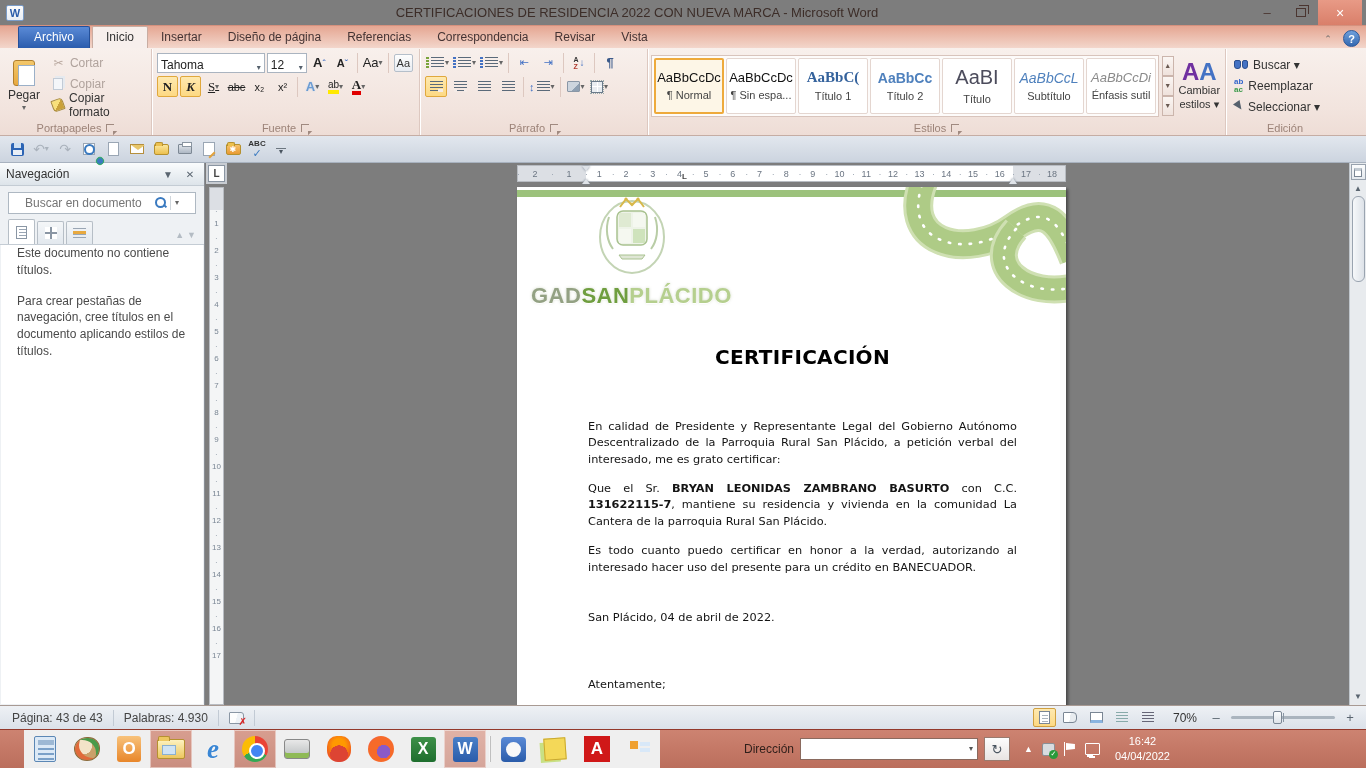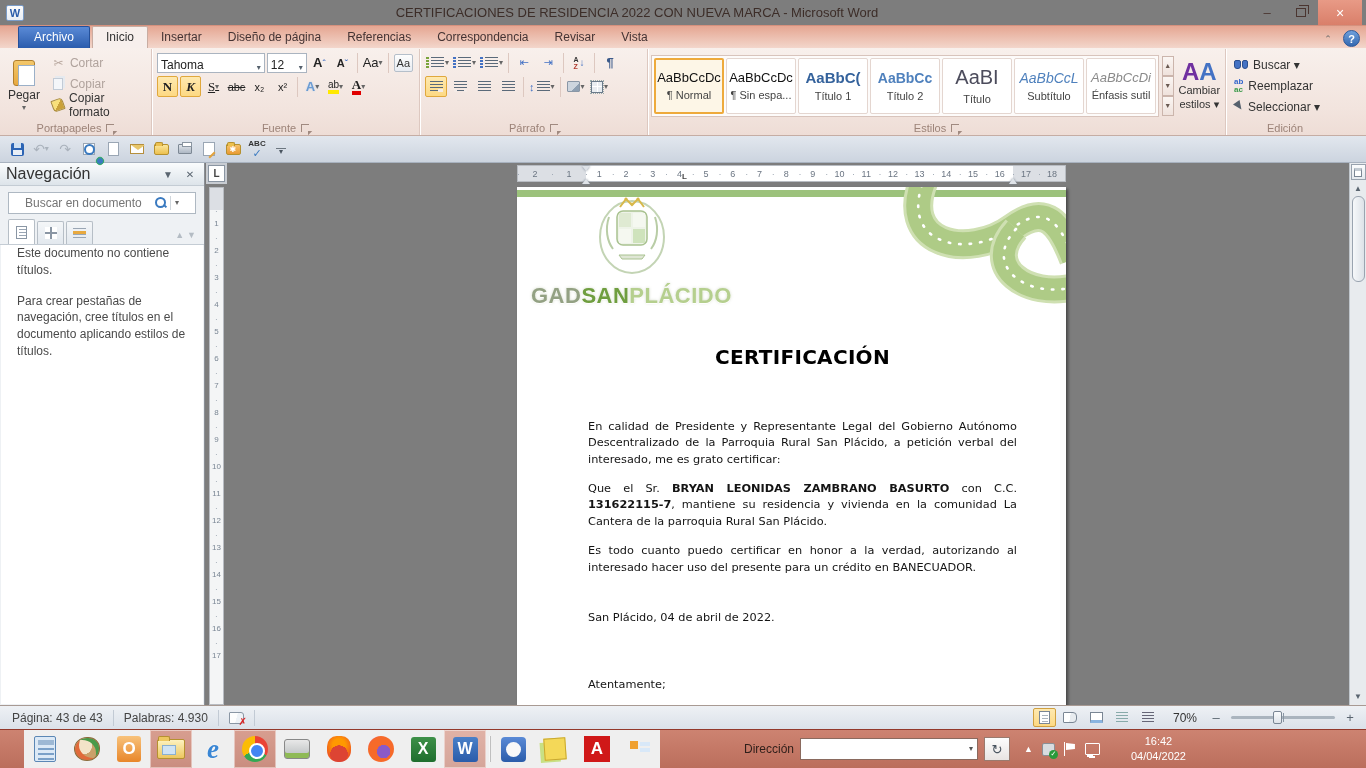--- a/index.html
+++ b/index.html
@@ -83,21 +83,21 @@
   .bucket{width:13px; height:11px; background:linear-gradient(135deg,#cdd5de 60%,#8fa0b2 60%); border:1px solid #8a97a6; border-radius:1px;}
   .bord{width:12px; height:12px; border:1px solid #6a7a8a; background:linear-gradient(#fff,#fff) 50% 0/1px 100% no-repeat, linear-gradient(#fff,#fff) 0 50%/100% 1px no-repeat, #e8ecf0; outline:1px dotted #9aa;}
 
   
   .g-styles .rcontent { align-items:center; gap:3px;}
   .sgallery { display:flex; background:#fdfbfa; border:1px solid #d8c4bc; padding:2px; gap:2px; height:62px; align-items:stretch;}
   .sitem { width:70px; border:1px solid #e4d6d0; background:#fff; border-radius:2px; display:flex; flex-direction:column; align-items:center; justify-content:center; gap:4px; overflow:hidden;}
   .sitem.sel { border:2px solid #eeaa3c; background:#fdf6e7;}
   .sprev { font-size:13px; color:#111; white-space:nowrap;}
   .sname { font-size:11px; color:#444; white-space:nowrap;}
-  .st-h1 { color:#34629c; font-size:15px; font-weight:bold;}
+  .st-h1 { color:#34629c; font-size:15px; font-weight:bold;font-family:Liberation Serif, serif;}
   .st-h2 { color:#4f81bd; font-size:14px; font-weight:bold;}
   .st-title { color:#4c4c5c; font-size:20px; font-weight:300;}
   .st-sub { color:#4f81bd; font-style:italic; font-size:14px;}
   .st-emph { color:#8a8a8a; font-style:italic; font-size:13px;}
   .scrollarrows { display:flex; flex-direction:column; justify-content:space-between; height:60px; width:15px;}
   .sarr { flex:1; border:1px solid #cbb5ac; background:linear-gradient(#fbf6f3,#efe2dc); font-size:7px; color:#6a5a52; display:flex; align-items:center; justify-content:center;}
   .chstyles { width:58px; display:flex; flex-direction:column; align-items:center; justify-content:center; font-size:11px; color:#333; line-height:1.2;}
   .chstyles .aa { font-size:24px; font-weight:bold; color:#7030a0; line-height:1;}
   .chstyles .aa b { color:#4472c4;}
 
@@ -137,21 +137,21 @@
   .q-spell{font-size:8px;font-weight:bold;color:#333;display:flex;flex-direction:column;line-height:1;align-items:center;}
   .q-spell i{font-style:normal;color:#3a7ac0;font-size:11px;}
   .q-more{color:#4a5560;font-size:10px;display:flex;flex-direction:column;line-height:.5;align-items:center;}
 
   
   .main { flex:1; display:flex; min-height:0; background:#7d7d7d;}
 
   
   .navpane { width:205px; background:#eef1f4; border-right:1px solid #8a8f96; display:flex; flex-direction:column;}
   .nav-head { height:23px; background:linear-gradient(#fafcfd,#dde4ea); border-bottom:1px solid #c4ccd4; display:flex; align-items:center; padding:0 6px; gap:6px;}
-  .nav-title { flex:1; font-size:16px; color:#333;}
+  .nav-title { flex:1; font-size:12px; color:#333;}
   .nav-hbtn { color:#5a6570; font-size:10px; width:16px; text-align:center;}
   .nav-search { margin:6px 8px 4px; background:#fff; border:1px solid #aeb8c2; height:22px; display:flex; align-items:center; padding:0 16px;}
   .nav-search input { flex:1; border:none; outline:none; font-size:12px; color:#555; font-family:inherit; background:transparent; min-width:0;}
   .mag { width:12px; height:12px; position:relative; margin:0 3px;}
   .mag:before{content:""; position:absolute; left:0; top:0; width:7px; height:7px; border:2px solid #3a7ac0; border-radius:50%;}
   .mag:after{content:""; position:absolute; left:8px; top:8px; width:4px; height:2px; background:#3a7ac0; transform:rotate(45deg);}
   .nav-search .arrow-dn{border-left:1px solid #d0d6dc; padding-left:4px; height:14px; display:flex; align-items:center;}
   .nav-tabs { display:flex; align-items:flex-end; padding:2px 8px 0; gap:2px; border-bottom:1px solid #c4ccd4; height:27px;}
   .ntab { width:27px; height:23px; border:1px solid #b6bec6; border-bottom:none; border-radius:2px 2px 0 0; background:linear-gradient(#f4f6f8,#e2e8ee); display:flex; align-items:center; justify-content:center;}
   .ntab.active { background:#fff; height:25px;}
@@ -266,21 +266,21 @@
 
   .tray { margin-left:14px; display:flex; align-items:center; gap:9px;}
   .tray-chev { color:#fff; font-size:9px;}
   .usbic { width:13px; height:13px; background:#d8dce0; border-radius:2px; position:relative; border:1px solid #8a8f96;}
   .usbic:after{content:"✓"; position:absolute; right:-4px; bottom:-4px; background:#2a9a3a; color:#fff; border-radius:50%; font-size:7px; width:9px; height:9px; display:flex; align-items:center; justify-content:center;}
   .flagic { width:12px; height:14px; position:relative;}
   .flagic:before{content:""; position:absolute; left:0; top:0; width:1.5px; height:14px; background:#fff;}
   .flagic:after{content:""; position:absolute; left:2px; top:1px; width:9px; height:7px; background:#fff; clip-path:polygon(0 0,100% 15%,100% 85%,0 100%);}
   .netic { width:15px; height:12px; border:1.5px solid #fff; border-radius:1px; position:relative;}
   .netic:after{content:""; position:absolute; left:3px; bottom:-4px; width:6px; height:2px; background:#fff; box-shadow:-2px -1px 0 -0px #fff;}
-  .clock { margin-left:22px; margin-right:10px; text-align:center; color:#fff; font-size:11px; line-height:1.35;}
+  .clock { margin-left:6px; margin-right:10px; text-align:center; color:#fff; font-size:11px; line-height:1.35;}
 </style>
 </head>
 <body>
 
 <div class="app">
 
   <div class="titlebar">
     <span class="appicon">W</span>
     <div class="tb-title">CERTIFICACIONES DE RESIDENCIA 2022 CON NUEVA MARCA  -  Microsoft Word</div>
     <div class="winbtns">

